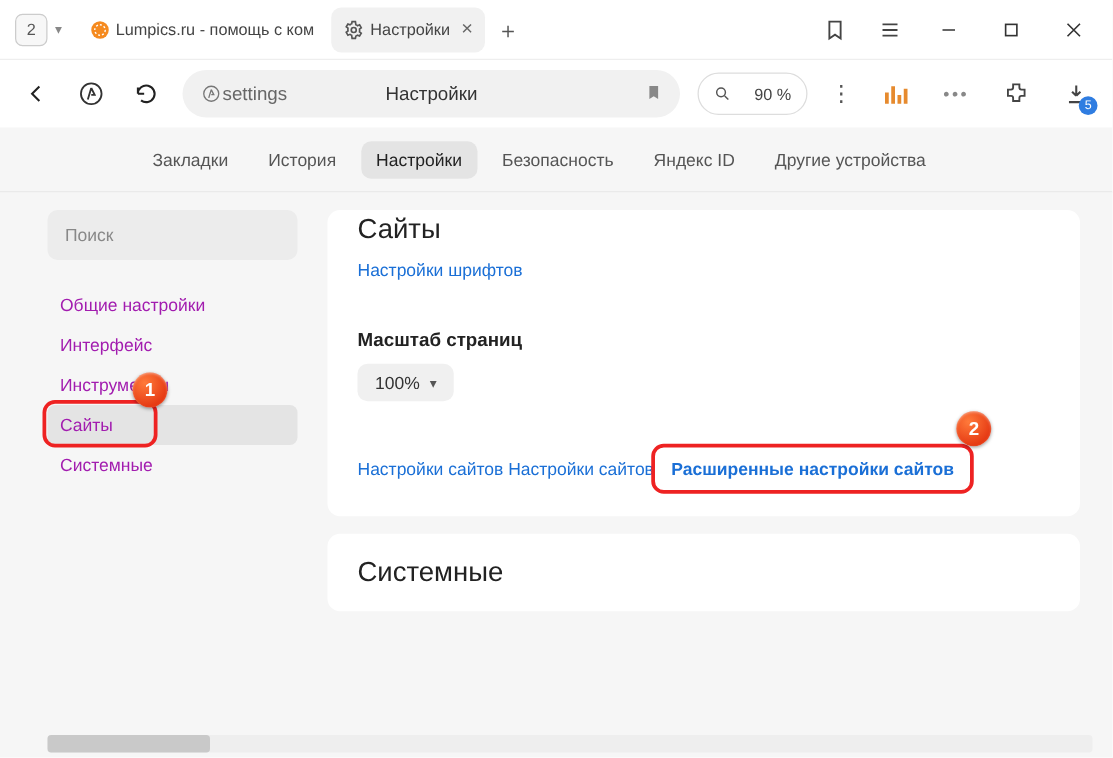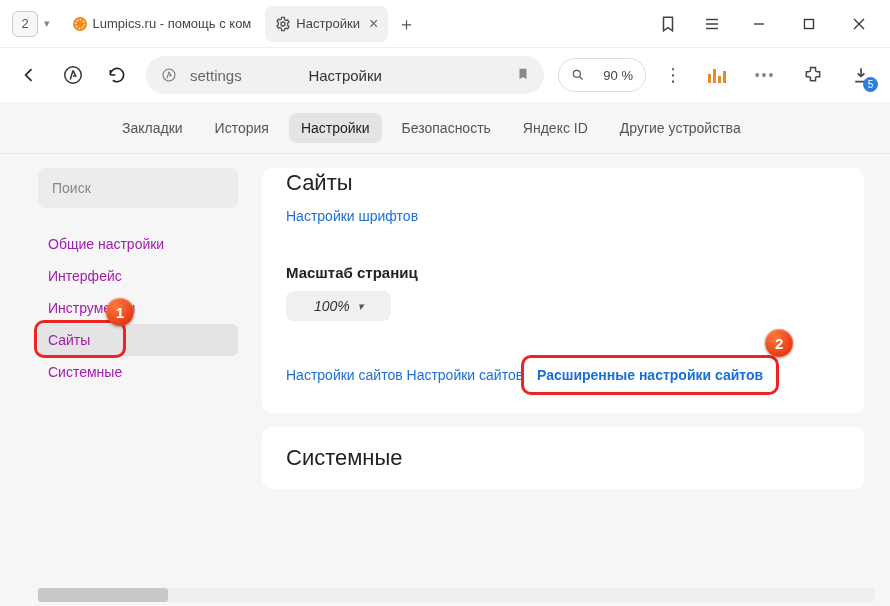--- a/index.html
+++ b/index.html
@@ -66,21 +66,21 @@
     gap: 14px;
   }
   .tbicon { width: 30px; height:30px; display:flex; align-items:center; justify-content:center; color:#333; }
   .omni {
     flex: 1;
     height: 38px;
     background: #f1f1f1;
     border-radius: 20px;
     display:flex; align-items:center;
     padding: 0 14px;
-    gap: 12px;
+    gap: 0;
     color: #555;
     position: relative;
   }
   .omni .lock { width:18px; display:flex; align-items:center; justify-content:center; }
   .omni .addr { color:#666; font-size:15px; }
   .omni .pagetitle { position:absolute; left:50%; transform:translateX(-50%); color:#333; font-size:15px; }
   .omni .bm { margin-left:auto; color:#777; }
   .zoompill {
     height: 34px; border:1px solid #ddd; border-radius:18px;
     display:flex; align-items:center; padding:0 12px; gap:18px;
@@ -145,23 +145,22 @@
     background:#fff; border-radius:10px;
     padding: 18px 24px 22px 24px;
   }
   .card.truncated-top { padding-top: 2px; }
   .card h2 { font-size:22px; font-weight:400; color:#222; margin-bottom:12px; }
   .card h3 { font-size:15px; font-weight:700; color:#222; margin-top:40px; margin-bottom:10px; }
   .linkish { color:#1a6fd6; font-size:14px; display:inline-block; }
   .selectpill {
     display:inline-flex; align-items:center; gap:8px;
     background:#f0f0f0; border-radius:8px;
-    padding: 7px 28px; font-size:14px; color:#333;
+    padding: 7px 14px; font-size:14px; color:#333;
     margin-bottom: 10px;
-    font-style: italic;
   }
   .selectpill .chev { font-size:11px; color:#555; }
 
   
   .annot-box {
     position:absolute; border:3px solid #e22; border-radius:10px;
     pointer-events:none;
   }
   .annot-badge {
     position:absolute; width:28px; height:28px; border-radius:50%;

